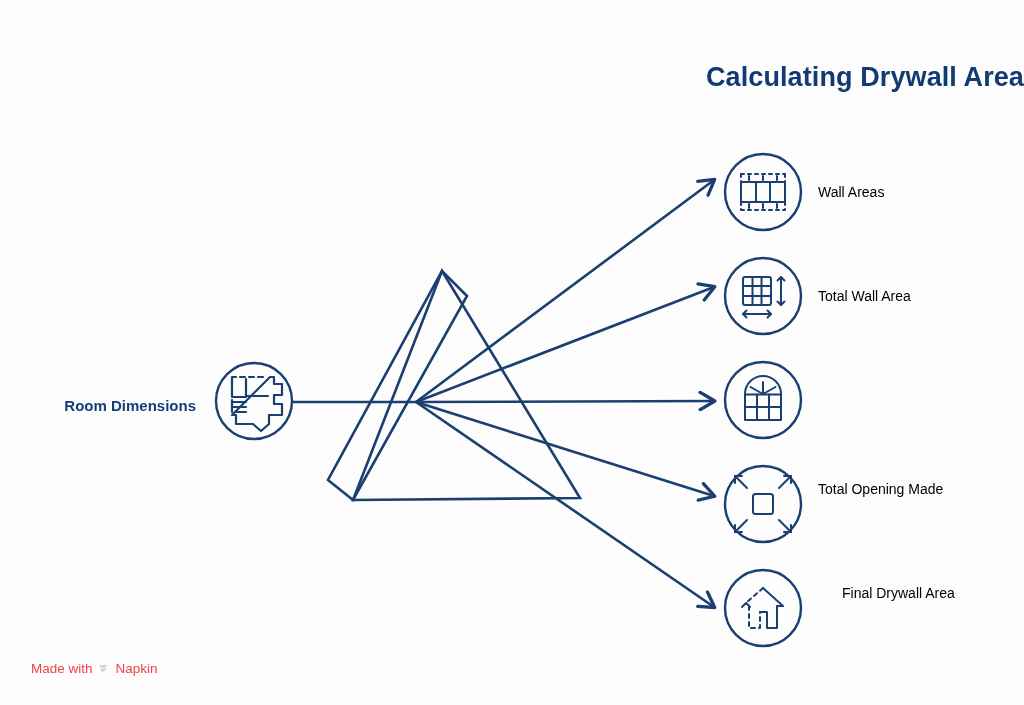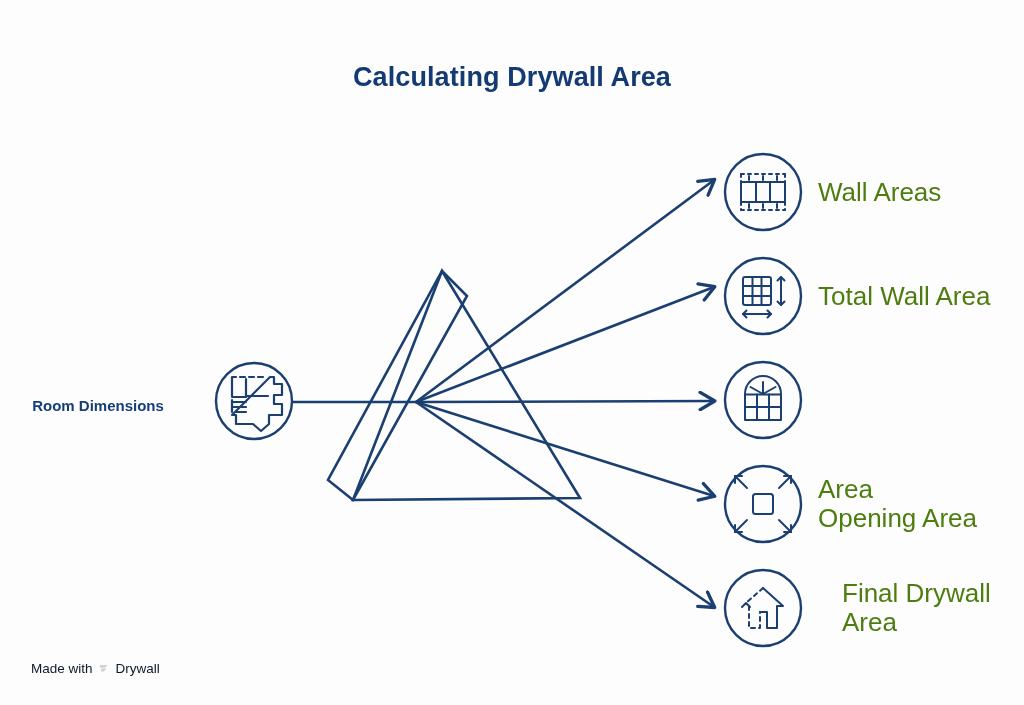--- a/index.html
+++ b/index.html
@@ -19,55 +19,55 @@
     position: relative;
     width: 1024px;
     height: 705px;
   }
   
   .title {
     position: absolute;
     left: 0;
     top: 62px;
     width: 1024px;
-    text-align: center;
+    text-align: right;
     font-size: 27px;
     font-weight: bold;
     color: #133a73;
     letter-spacing: 0.1px;
   }
   
   #diagram {
     position: absolute;
     left: 0;
     top: 0;
     width: 1024px;
     height: 705px;
   }
   
   .node-label {
     position: absolute;
-    font-size: 26px;
-    color: #4d7c0f;
+    font-size: 14px;
+    color: #000000;
     line-height: 29px;
     white-space: pre-line;
   }
   .node-label.left {
-    text-align: center;
+    text-align: right;
     font-size: 15px;
     color: #143e78;
     font-weight: bold;
   }
   
   .watermark {
     position: absolute;
     left: 31px;
     top: 661px;
     font-size: 13.5px;
-    color: #0f172a;
+    color: #ef4444;
     display: flex;
     align-items: center;
     gap: 5px;
   }
   .watermark .wm-logo {
     display: inline-block;
     width: 13px;
     height: 13px;
   }
 </style>
@@ -218,28 +218,28 @@
     </g>
   </svg>
 
   <div class="node-label left" style="left:0px; top:391px; width:196px;">Room Dimensions</div>
 
   <div class="node-label" style="left:818px; top:178px; width:200px;">Wall Areas</div>
 
   <div class="node-label" style="left:818px; top:282px; width:200px;">Total Wall Area</div>
 
 
-  <div class="node-label" style="left:818px; top:475px; width:160px;">Area Opening Area</div>
+  <div class="node-label" style="left:818px; top:475px; width:160px;">Total Opening Made</div>
 
   <div class="node-label" style="left:818px; top:579px; width:160px;margin-left:24px;">Final Drywall Area</div>
 
   <div class="watermark">
     <span>Made with</span>
     <span class="wm-logo">
       <svg viewBox="0 0 14 14" width="13" height="13">
         <path d="M2 3.2 L10.5 3.2 L7.5 6.2 L2 6.2 Z" fill="#d2d2d2"></path>
         <path d="M3.2 7.1 L9.3 7.1 L6.3 10.1 L3.2 10.1 Z" fill="#d2d2d2"></path>
       </svg>
     </span>
-    <span>Drywall</span>
+    <span>Napkin</span>
   </div>
 
 </div>
 
 </body></html>

